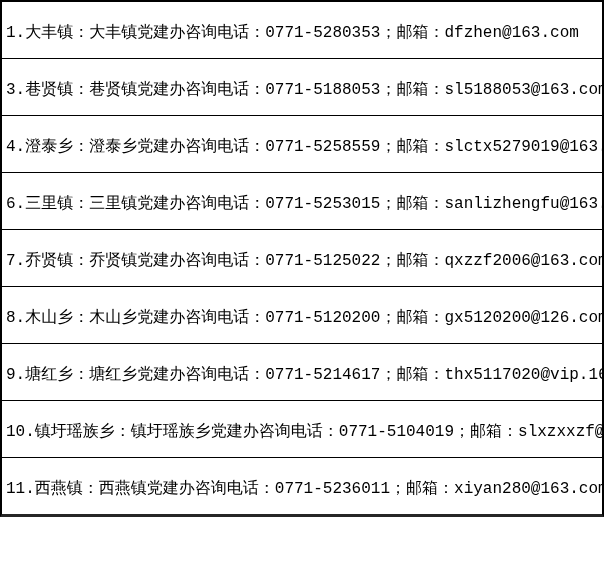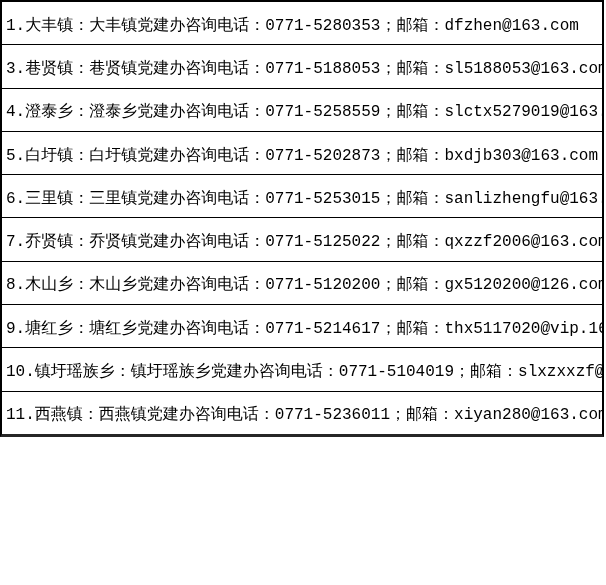--- a/index.html
+++ b/index.html
@@ -14,21 +14,21 @@
     background: #ffffff;
     font-family: "Liberation Mono", "DejaVu Sans Mono", monospace;
     overflow: hidden;
   }
   .contact-table {
     box-sizing: border-box;
     position: absolute;
     top: 0;
     left: 0;
     width: 604px;
-    height: 437px;
+    height: 517px;
     border: 2px solid #000000;
     border-bottom: 3px solid #262626;
     display: flex;
     flex-direction: column;
     background: #ffffff;
   }
   .contact-row {
     flex: 1 1 0;
     box-sizing: border-box;
     border-bottom: 1px solid #000000;
@@ -54,23 +54,20 @@
     <div class="contact-row">
       <span>1.大丰镇：大丰镇党建办咨询电话：0771-5280353；邮箱：dfzhen@163.com</span>
     </div>
     <div class="contact-row">
       <span>3.巷贤镇：巷贤镇党建办咨询电话：0771-5188053；邮箱：sl5188053@163.com</span>
     </div>
     <div class="contact-row">
       <span>4.澄泰乡：澄泰乡党建办咨询电话：0771-5258559；邮箱：slctx5279019@163.com</span>
     </div>
     <div class="contact-row">
-      <span>5.白圩镇：白圩镇党建办咨询电话：0771-5202873；邮箱：bxdjb303@163.com</span>
-    </div>
-    <div class="contact-row">
       <span>6.三里镇：三里镇党建办咨询电话：0771-5253015；邮箱：sanlizhengfu@163.com</span>
     </div>
     <div class="contact-row">
       <span>7.乔贤镇：乔贤镇党建办咨询电话：0771-5125022；邮箱：qxzzf2006@163.com</span>
     </div>
     <div class="contact-row">
       <span>8.木山乡：木山乡党建办咨询电话：0771-5120200；邮箱：gx5120200@126.com</span>
     </div>
     <div class="contact-row">
       <span>9.塘红乡：塘红乡党建办咨询电话：0771-5214617；邮箱：thx5117020@vip.163.com</span>

